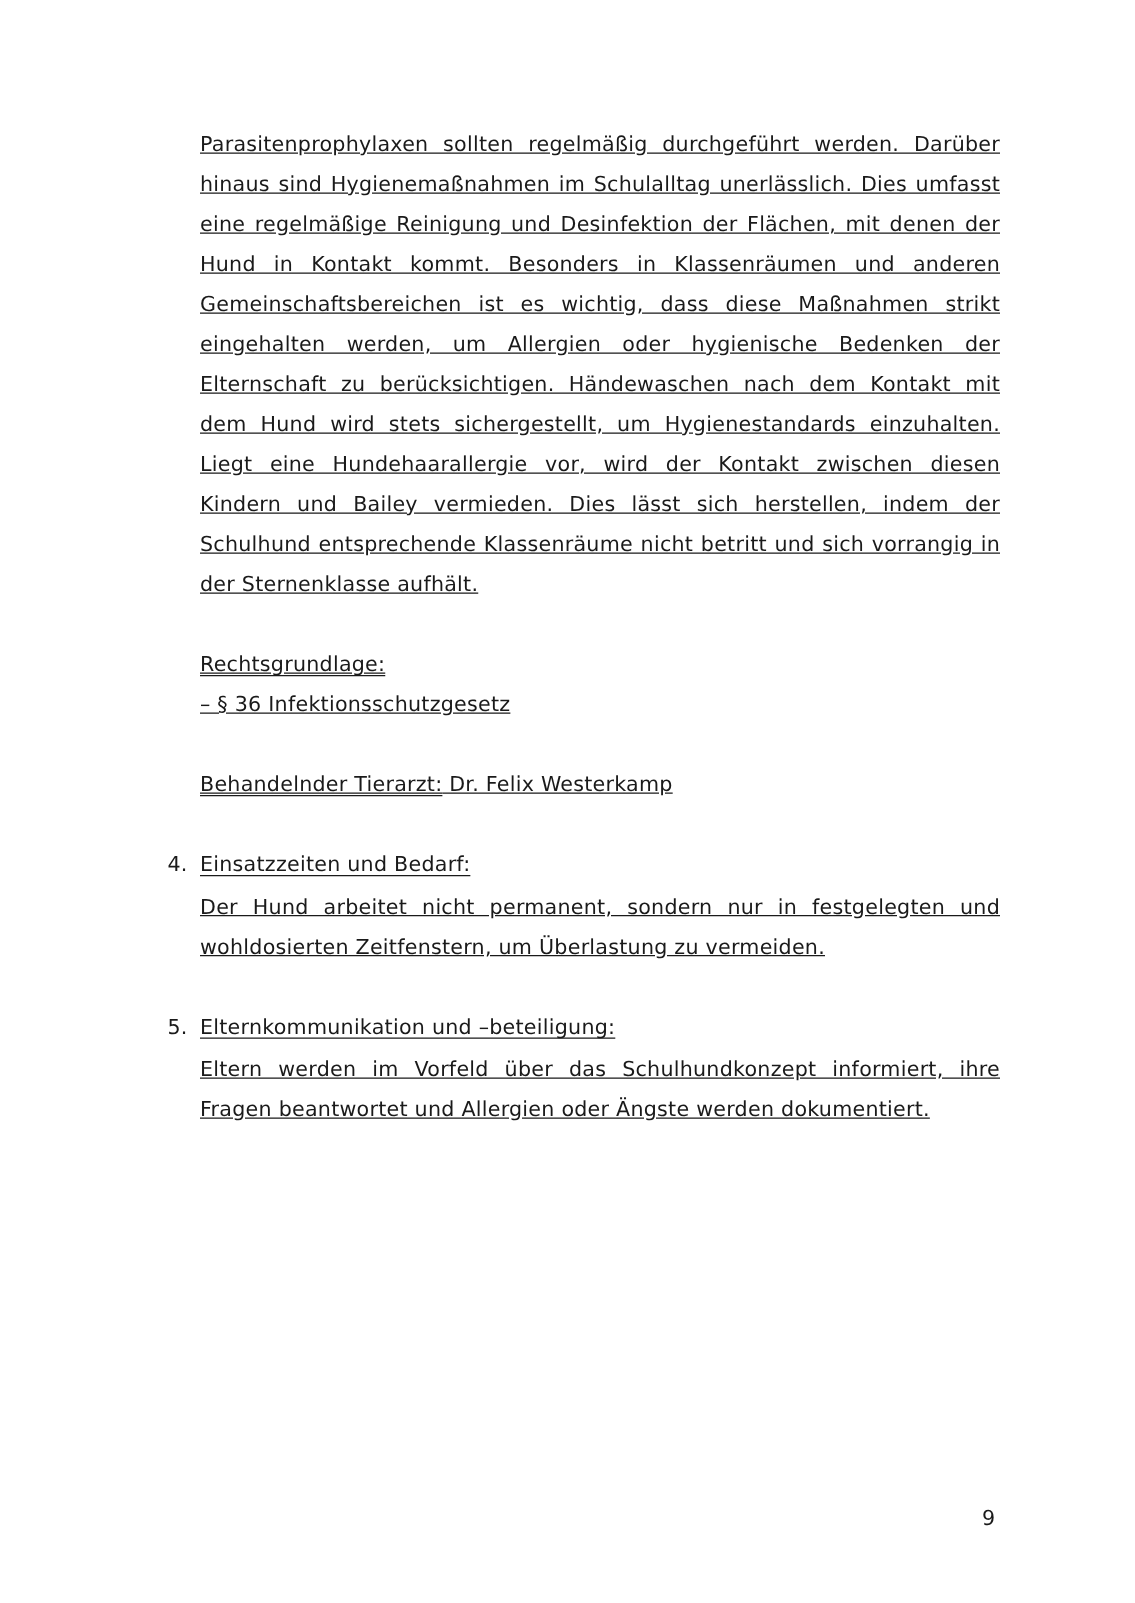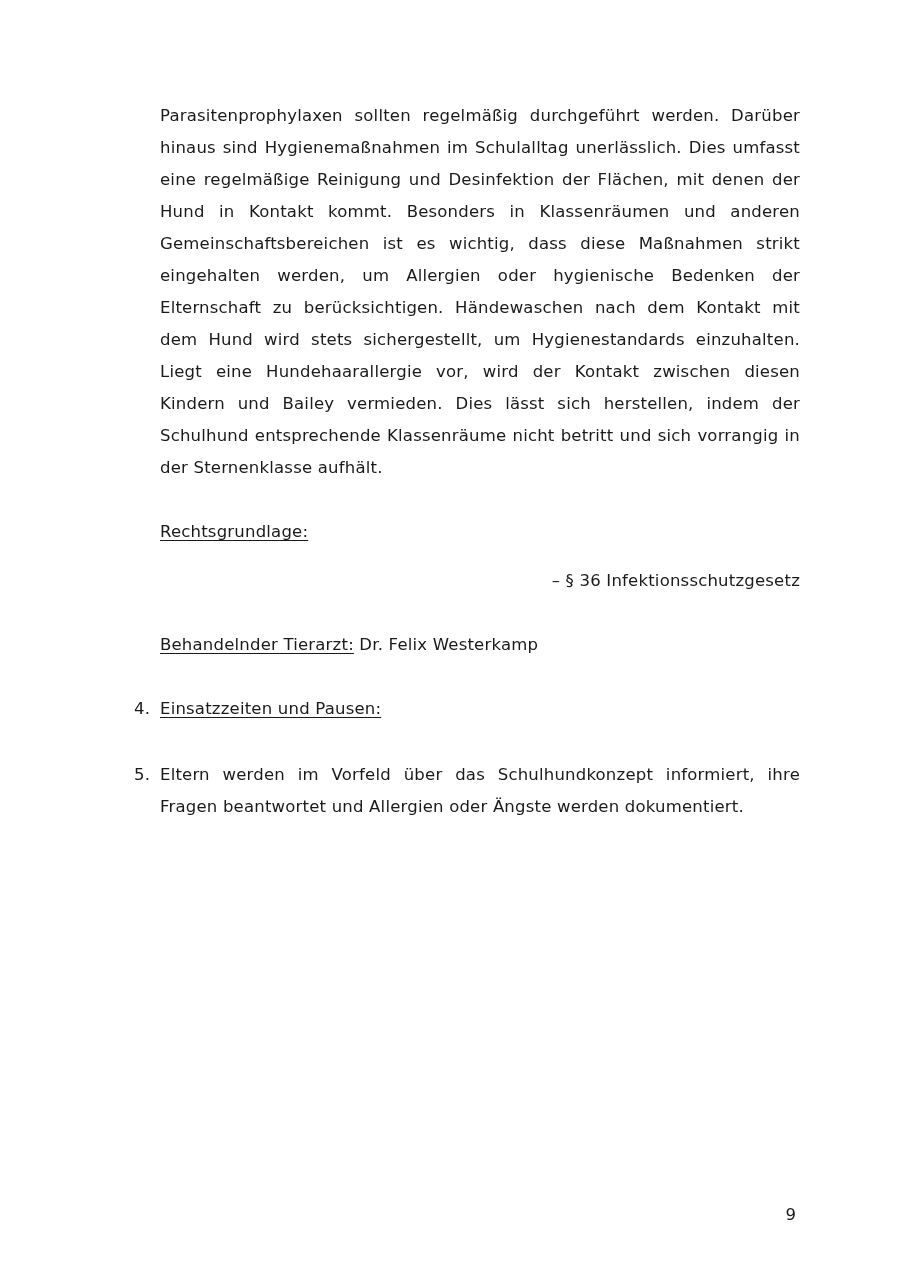--- a/index.html
+++ b/index.html
@@ -20,44 +20,44 @@
   .page {
     position: absolute;
     inset: 0;
     padding: 100px 108px 40px 160px;
   }
 
   .doc {
     font-size: 16.5px;
     line-height: 32px;
     letter-spacing: 0.2px;
+    text-decoration: underline;
   }
 
   p.body-text {
     text-align: justify;
     margin: 0 0 32px 0;
   }
 
   p.body-text.tight {
     margin-bottom: 0;
   }
 
   .underlined {
     text-decoration: underline;
     text-underline-offset: 3px;
   }
 
   .legal-heading {
-    margin-bottom: 17px;
+    margin-bottom: 0;
   }
 
   ul.legal-list {
     list-style: none;
     margin: 0 0 32px 0;
-    text-align: right;
   }
 
   ul.legal-list li {
     line-height: 32px;
   }
 
   .vet-line {
     margin: 32px 0 12px 0;
   }
 
@@ -95,24 +95,26 @@
     <p class="legal-heading"><span class="underlined">Rechtsgrundlage:</span></p>
 
     <ul class="legal-list">
       <li>– § 36 Infektionsschutzgesetz</li>
     </ul>
 
     <p class="vet-line"><span class="underlined">Behandelnder Tierarzt:</span><span> Dr. Felix Westerkamp</span></p>
 
     <div class="numbered-section">
       <span class="section-number">4.</span>
-      <span class="section-heading underlined">Einsatzzeiten und Pausen:</span>
+      <span class="section-heading underlined">Einsatzzeiten und Bedarf:</span>
+      <p class="body-text tight">Der Hund arbeitet nicht permanent, sondern nur in festgelegten und wohldosierten Zeitfenstern, um Überlastung zu vermeiden.</p>
     </div>
 
     <div class="numbered-section">
       <span class="section-number">5.</span>
+      <span class="section-heading underlined">Elternkommunikation und –beteiligung:</span>
       <p class="body-text tight">Eltern werden im Vorfeld über das Schulhundkonzept informiert, ihre Fragen beantwortet und Allergien oder Ängste werden dokumentiert.</p>
     </div>
 
   </div>
 
   <div class="page-number">9</div>
 </div>
 
 </body></html>

